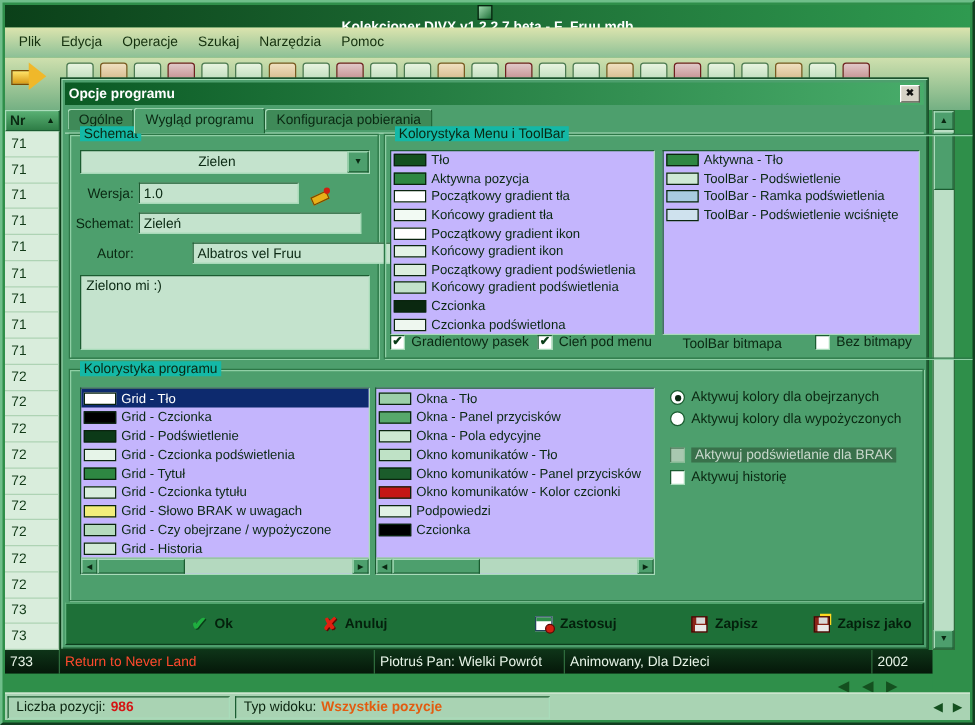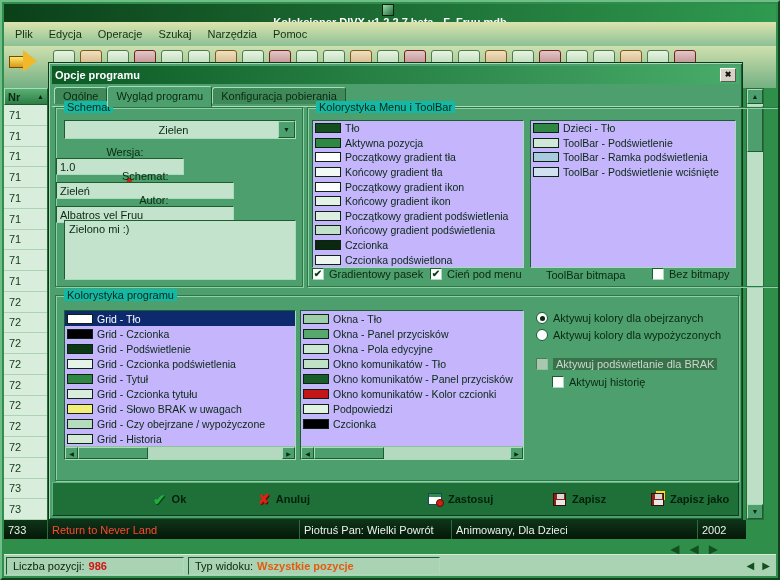--- a/index.html
+++ b/index.html
@@ -96,22 +96,22 @@
   .g-schemat{left:6px;top:44px;width:248px;height:180px;}
   .g-mt{left:258px;top:44px;width:500px;height:180px;}
   .g-prog{left:6px;top:232px;width:684px;height:186px;}
 
   .combo{position:absolute;left:8px;top:12px;width:232px;height:19px;background:#c4e3cd;
          border:1px solid;border-color:#1b5c31 #a9dcba #a9dcba #1b5c31;display:flex;align-items:center;cursor:pointer;text-align:center;}
   .combo-text{flex:1;padding-left:4px;color:#0a2812;}
   .combo-btn{width:17px;height:17px;background:#4d9f6d;border:1px solid;border-color:#a9dcba #1b5c31 #1b5c31 #a9dcba;
              font-size:7px;color:#0a2812;display:flex;align-items:center;justify-content:center;}
 
-  .frow{position:absolute;left:0;display:flex;align-items:center;flex-direction:column;}
-  .r1{top:38px;} .r2{top:62px;} .r3{top:86px;}
+  .frow{position:absolute;left:0;display:flex;align-items:center;}
+  .r1{top:38px;} .r2{top:62px;} .r3{top:86px;gap:43px;}
   .flabel{width:55px;text-align:right;color:#0a2812;padding-right:4px;flex:none;}
   .ffield{height:17px;background:#c4e3cd;border:1px solid;border-color:#1b5c31 #a9dcba #a9dcba #1b5c31;
           color:#0a2812;padding:1px 3px;display:flex;align-items:center;overflow:hidden;white-space:nowrap;}
   .r1 .ffield{width:128px;}
   .r2 .ffield,.r3 .ffield{width:178px;}
   .brush-icon{width:18px;height:16px;margin-left:8px;position:relative;cursor:pointer;}
   .brush-icon::before{content:"";position:absolute;left:2px;top:8px;width:12px;height:5px;background:#e8b018;
                       transform:rotate(-25deg);border:1px solid #7a4a00;}
   .brush-icon::after{content:"";position:absolute;right:1px;top:3px;width:5px;height:5px;background:#d02010;border-radius:50%;}
   .memo{position:absolute;left:8px;top:112px;width:232px;height:60px;background:#c4e3cd;
@@ -355,21 +355,21 @@
             <span>Czcionka</span>
           </div>
           <div class="citem">
             <span class="swatch" style="background: rgb(238, 247, 239);"></span>
             <span>Czcionka podświetlona</span>
           </div>
         </div>
       <div class="clist" id="listToolbar">
           <div class="citem">
             <span class="swatch" style="background: rgb(46, 135, 66);"></span>
-            <span>Dzieci - Tło</span>
+            <span>Aktywna - Tło</span>
           </div>
           <div class="citem">
             <span class="swatch" style="background: rgb(207, 233, 214);"></span>
             <span>ToolBar - Podświetlenie</span>
           </div>
           <div class="citem">
             <span class="swatch" style="background: rgb(168, 203, 224);"></span>
             <span>ToolBar - Ramka podświetlenia</span>
           </div>
           <div class="citem">
@@ -483,21 +483,21 @@
           <span class="opt-label">Aktywuj kolory dla obejrzanych</span>
         </span>
         <span class="opt" style="left: 480px; top: 33px;">
           <span class="rb"></span>
           <span class="opt-label">Aktywuj kolory dla wypożyczonych</span>
         </span>
         <span class="opt disabled" style="left: 480px; top: 62px;">
           <span class="cb"></span>
           <span class="opt-label">Aktywuj podświetlanie dla BRAK</span>
         </span>
-        <span class="opt" style="left: 480px; top: 80px; margin-left: 16px;">
+        <span class="opt" style="left: 480px; top: 80px;">
           <span class="cb"></span>
           <span class="opt-label">Aktywuj historię</span>
         </span>
       </div>
 
     <div class="btnbar" id="btnbar">
         <button class="dlg-btn" style="left: 100px;">
           <span class="ic-ok">✔</span>
           <span>Ok</span>
         </button>

